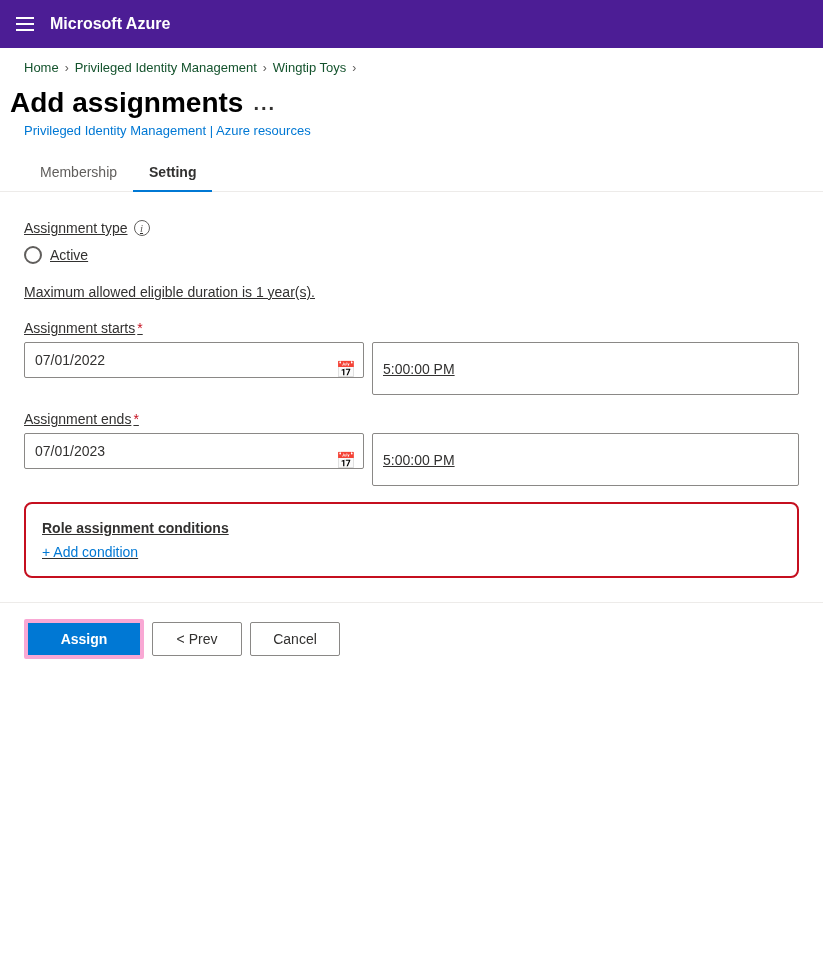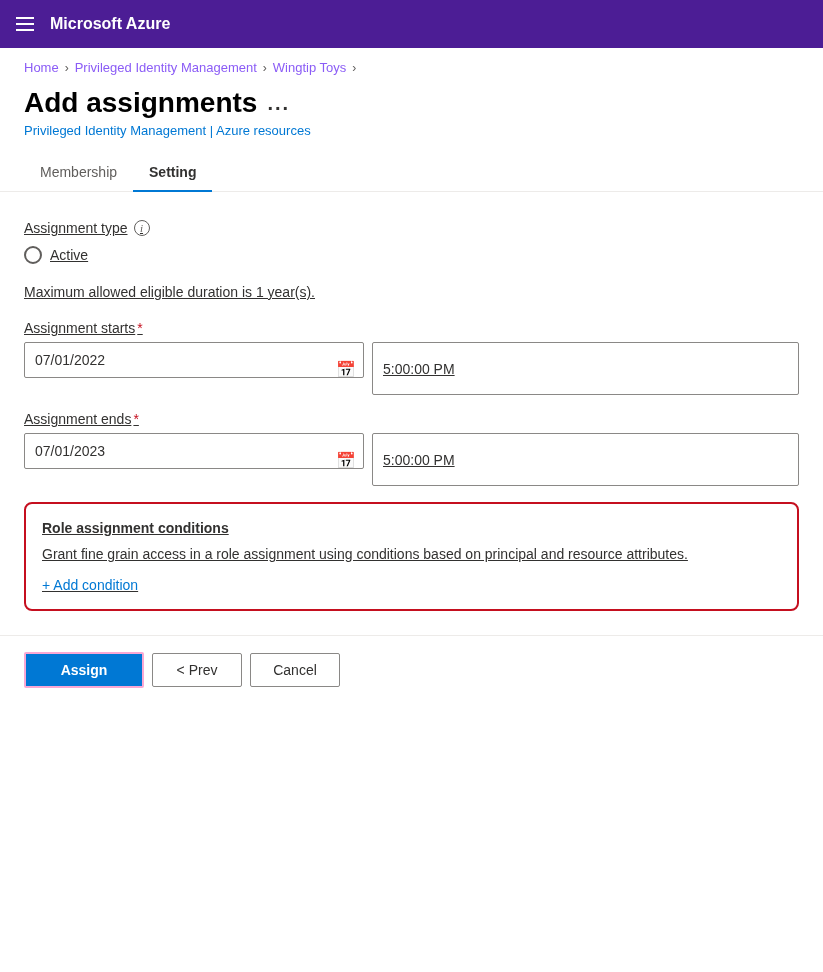--- a/index.html
+++ b/index.html
@@ -23,26 +23,26 @@
     .topbar-title {
       color: #fff; font-size: 16px; font-weight: 600;
     }
 
     
     .breadcrumb {
       display: flex; align-items: center; gap: 6px;
       padding: 12px 24px 4px 24px;
       font-size: 13px;
     }
-    .breadcrumb a { color: #8b5cf6; text-decoration: none; }
+    .breadcrumb a { color: #14532d; text-decoration: none; }
     .breadcrumb .sep { color: #605e5c; font-size: 12px; }
 
     
     .page-header {
-      padding: 8px 24px 2px 24px;
+      padding: 8px 24px 2px 10px;
       display: flex; align-items: center; gap: 10px;
     }
     .page-header h1 {
       font-size: 28px; font-weight: 600; color: #000;
     }
     .page-header .more-icon {
       font-size: 20px; color: #323130; cursor: pointer; letter-spacing: 2px;
       font-weight: 700;
     }
     .page-subtitle {
@@ -150,21 +150,21 @@
 
     
     .action-bar {
       border-top: 1px solid #edebe9;
       padding: 16px 24px;
       display: flex; align-items: center; gap: 8px;
       background: #fff;
     }
     .btn-assign {
       background: #0078d4; color: #fff;
-      border: 2px solid #f9a8d4;
+      border: 4px solid #f9a8d4;
       border-radius: 2px;
       padding: 8px 24px;
       font-size: 14px; font-weight: 600;
       cursor: pointer; min-width: 120px;
     }
     .btn-prev, .btn-cancel {
       background: #fff; color: #323130;
       border: 1px solid #8a8886;
       border-radius: 2px;
       padding: 8px 20px;
@@ -242,21 +242,20 @@
       <div class="date-input-wrapper">
         <input type="text" class="date-input" value="07/01/2023" style="">
         <span class="calendar-icon">📅</span>
       </div>
       <input type="text" class="time-input" value="5:00:00 PM" style="">
     </div>
   </div>
 
   <div class="conditions-box">
     <div class="conditions-title">Role assignment conditions</div>
-    <div class="conditions-desc">Grant fine grain access in a role assignment using conditions based on principal and resource attributes.</div>
     <a class="add-condition-link">+ Add condition</a>
   </div>
 
 </div>
 
 <div class="action-bar">
   <button class="btn-assign">Assign</button>
   <button class="btn-prev">&lt; Prev</button>
   <button class="btn-cancel">Cancel</button>
 </div>

